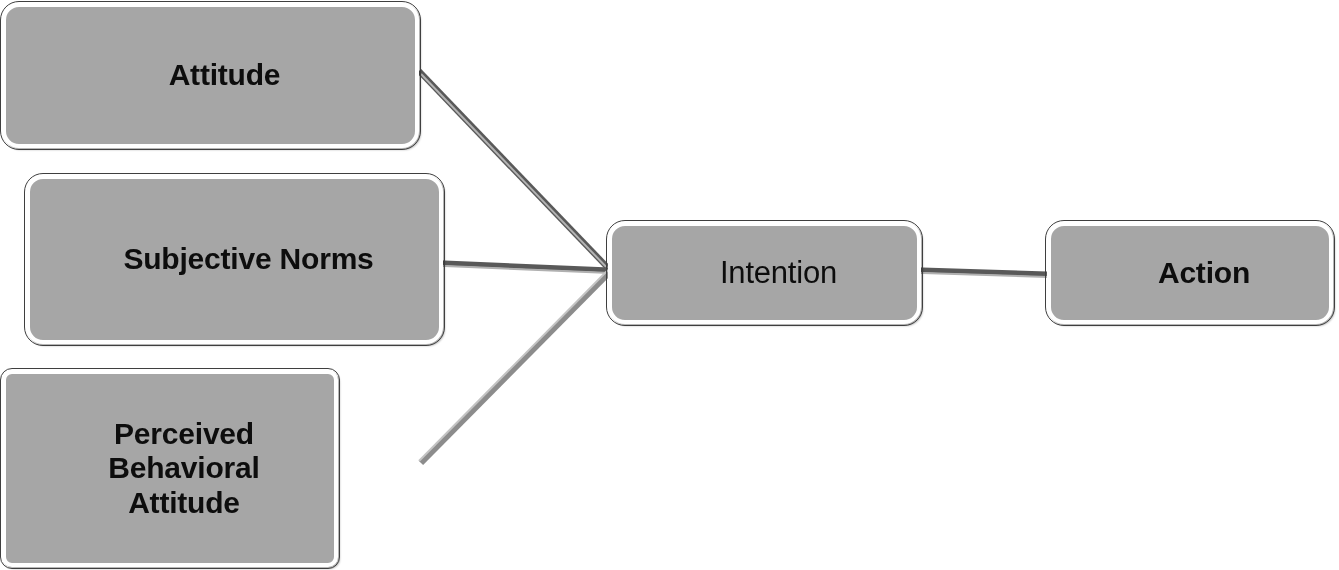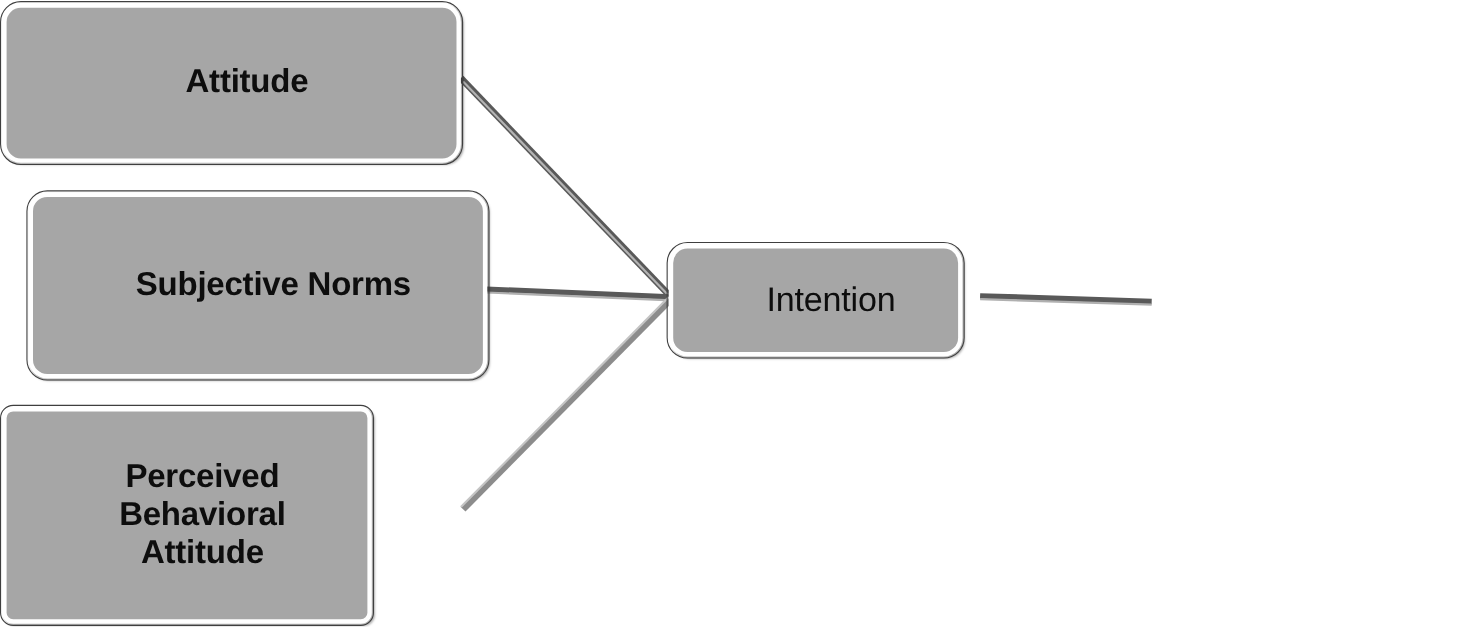--- a/index.html
+++ b/index.html
@@ -54,21 +54,21 @@
     font-weight: bold;
   }
   .label-regular {
     font-weight: normal;
   }
 
   
   #node-attitude      { left: 2px;    top: 3px;   width: 417px; height: 145px; }
   #node-subjective    { left: 2px;    top: 175px; width: 417px; height: 169px; margin-left: 24px; }
   #node-pbc          { left: 2px;    top: 370px; width: 336px; height: 197px; border-radius: 10px; }
-  #node-intention     { left: 608px;  top: 222px; width: 267px; height: 102px; }
+  #node-intention     { left: 608px;  top: 222px; width: 313px; height: 102px; }
   #node-action        { left: 1047px; top: 222px; width: 286px; height: 102px; }
 
   #node-attitude  .node-label   { font-size: 30px; }
   #node-subjective .node-label  { font-size: 30px; }
   #node-pbc .node-label         { font-size: 30px; }
   #node-intention .node-label   { font-size: 31px; }
   #node-action .node-label      { font-size: 30px; }
 </style>
 </head>
 <body>
@@ -110,14 +110,17 @@
     <span class="node-label label-bold">
       <span>Perceived Behavioral</span><br>
       <span>Attitude</span>
     </span>
   </div>
 
   <div class="node" id="node-intention">
     <span class="node-label label-regular">Intention</span>
   </div>
 
+  <div class="node" id="node-action">
+    <span class="node-label label-bold">Action</span>
+  </div>
 
 </div>
 
 </body></html>

